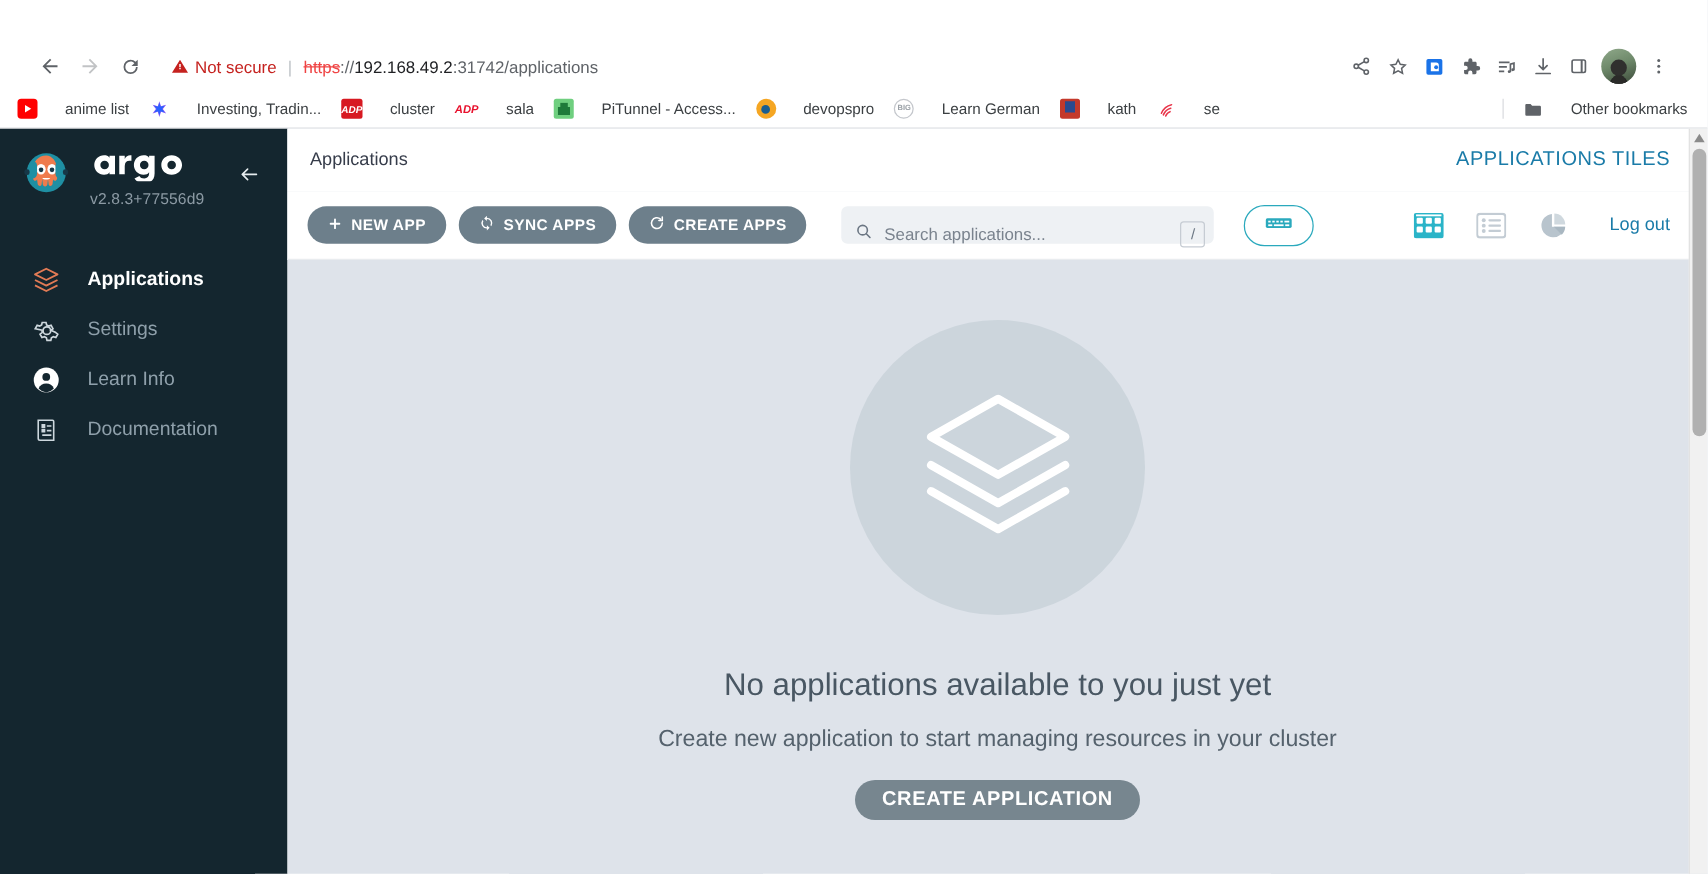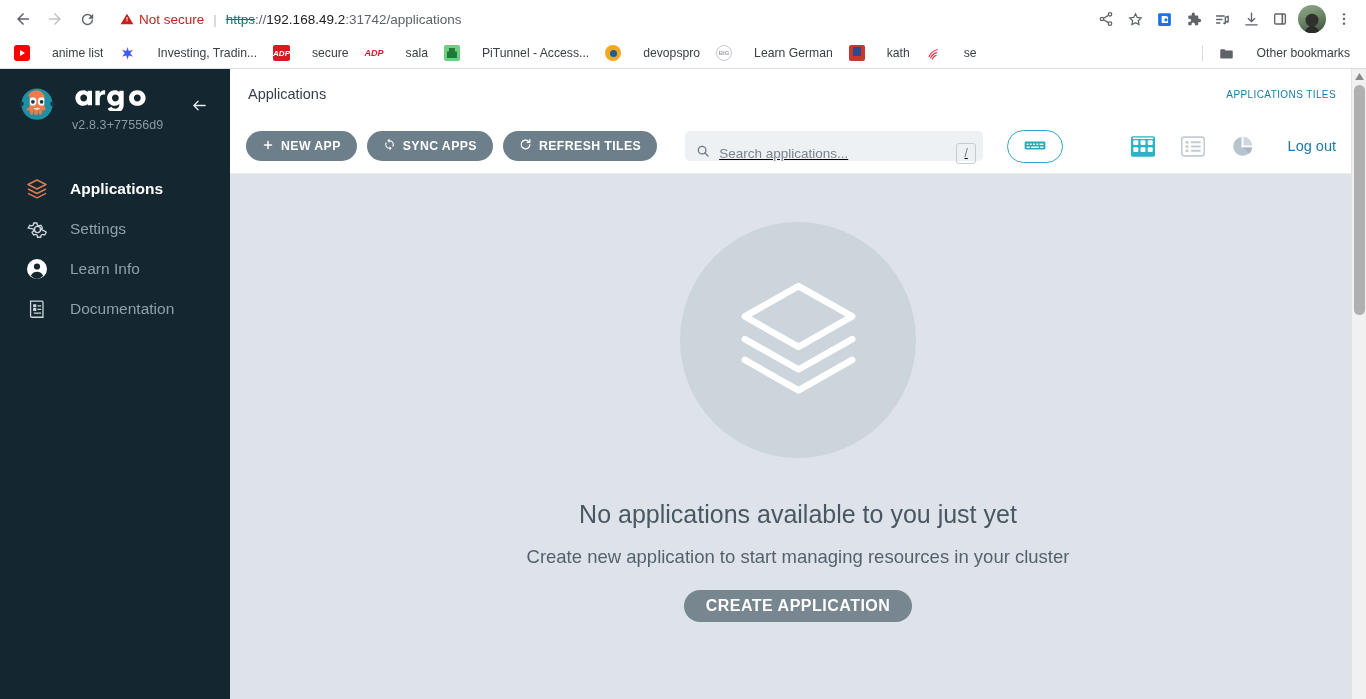--- a/index.html
+++ b/index.html
@@ -13,22 +13,23 @@
   
   .browser-chrome {
     width: 1366px;
     background: #ffffff;
     border-bottom: 1px solid #dadce0;
   }
   .omnibar-row {
     height: 38px;
     display: flex;
     align-items: center;
-    padding: 0 8px;
+    padding: 0 25px;
     gap: 2px;
+    margin-top: 34px;
   }
   .nav-btn {
     width: 30px; height: 30px;
     display: flex; align-items: center; justify-content: center;
     border-radius: 50%;
     cursor: pointer;
     flex: 0 0 auto;
   }
   .nav-btn svg { display: block; }
   .nav-btn.disabled { opacity: .38; }
@@ -52,21 +53,21 @@
     color: #c5221f;
     font-size: 13.5px;
     white-space: nowrap;
   }
   .url-divider {
     color: #bdc1c6;
     margin: 0 9px;
     font-weight: 300;
   }
   .url-text { white-space: nowrap; font-size: 13.5px; }
-  .url-scheme { color: #0f766e; text-decoration: line-through; }
+  .url-scheme { color: #ef4444; text-decoration: line-through; }
   .url-host { color: #202124; }
   .url-rest { color: #5f6368; }
 
   .omni-right { display: flex; align-items: center; gap: 1px; flex: 0 0 auto; }
   .icon-btn {
     width: 28px; height: 28px;
     display: flex; align-items: center; justify-content: center;
     border-radius: 50%;
     cursor: pointer;
   }
@@ -192,21 +193,21 @@
   .page-header {
     height: 50px;
     background: #ffffff;
     display: flex;
     align-items: center;
     padding: 0 30px 0 18px;
     justify-content: space-between;
     flex: 0 0 50px;
   }
   .page-title { font-size: 14.5px; color: #363c4a; }
-  .header-right { font-size: 10px; color: #1a7ba8; letter-spacing: .4px; cursor:pointer; }
+  .header-right { font-size: 16px; color: #1a7ba8; letter-spacing: .4px; cursor:pointer; }
 
   .toolbar {
     height: 55px;
     background: #ffffff;
     display: flex;
     align-items: center;
     padding: 0 30px 0 16px;
     gap: 10px;
     border-bottom: 1px solid #e9ecef;
     flex: 0 0 55px;
@@ -229,21 +230,20 @@
   .search-box {
     width: 298px;
     height: 30px;
     background: #eef1f4;
     border-radius: 5px;
     display: flex;
     align-items: center;
     padding: 14px 7px 0 11px;
     gap: 9px;
     margin-left: 18px;
-    text-decoration: underline;
   }
   .search-input {
     border: none; outline: none; background: transparent;
     font-size: 13.5px; color: #6b7683;
     flex: 1 1 auto; min-width: 0;
     font-family: "Liberation Sans", sans-serif;
   }
   .search-input::placeholder { color: #7a838e; }
   .slash-key {
     width: 20px; height: 21px;
@@ -426,21 +426,21 @@
       <span class="bm-ico fav-star">
         <svg width="15" height="15" viewBox="0 0 24 24">
             <path d="M12 1.5l2.1 6.6 6.6-2.1-4.2 5.6 4.2 5.6-6.6-2.1L12 21.8l-2.1-6.7-6.6 2.1 4.2-5.6L3.3 6l6.6 2.1z" fill="#8b5cf6"></path>
             <path d="M12 3.5l1.6 5.2 5.2-1.6-3.3 4.4 3.3 4.4-5.2-1.6L12 19.5l-1.6-5.2-5.2 1.6 3.3-4.4L5.2 7.1l5.2 1.6z" fill="#2962ff"></path>
           </svg>
       </span>
       <span class="bm-label">Investing, Tradin...</span>
     </div>
     <div class="bm">
       <span class="bm-ico fav-red">ADP</span>
-      <span class="bm-label">secure</span>
+      <span class="bm-label">cluster</span>
     </div>
     <div class="bm">
       <span class="bm-ico fav-out">ADP</span>
       <span class="bm-label">sala</span>
     </div>
     <div class="bm">
       <span class="bm-ico fav-green"></span>
       <span class="bm-label">PiTunnel - Access...</span>
     </div>
     <div class="bm">
@@ -588,21 +588,21 @@
         <span>SYNC APPS</span>
       </button>
 
       <button class="argo-btn">
         <span>
           <svg width="13" height="13" viewBox="0 0 24 24" fill="none" stroke="#fff" stroke-width="2.3" stroke-linecap="round">
               <path d="M20 12a8 8 0 11-2.6-5.9"></path>
               <path d="M20 3v5h-5"></path>
             </svg>
         </span>
-        <span>REFRESH TILES</span>
+        <span>CREATE APPS</span>
       </button>
 
       <div class="search-box">
         <span>
           <svg width="14" height="14" viewBox="0 0 24 24" fill="none" stroke="#6b7683" stroke-width="2.2">
               <circle cx="10.5" cy="10.5" r="6.5"></circle>
               <path d="M15.5 15.5l5 5" stroke-linecap="round"></path>
             </svg>
         </span>
         <input class="search-input" type="text" placeholder="Search applications..." style="">

